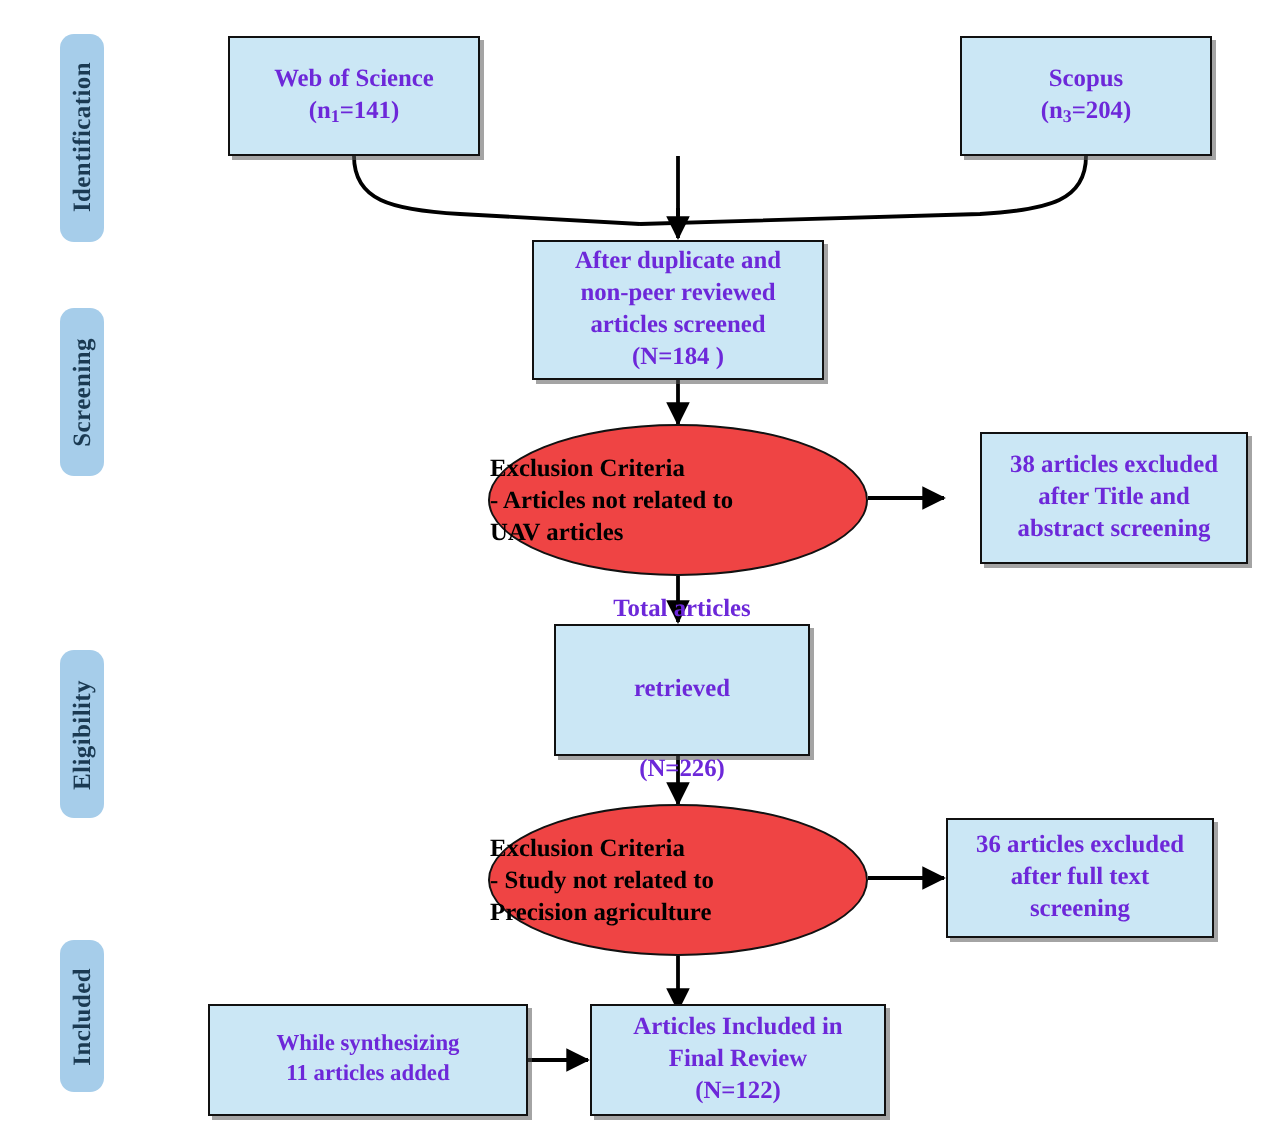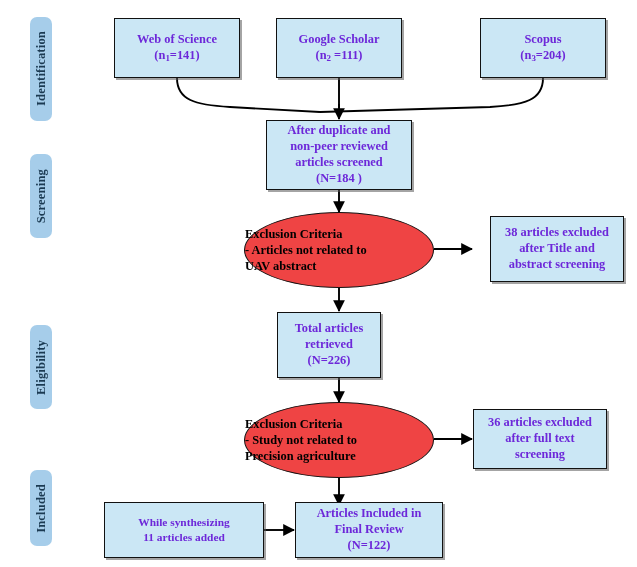--- a/index.html
+++ b/index.html
@@ -140,50 +140,46 @@
   </div>
   <div class="stage-label" style="left:30px; top:470px; width:22px; height:76px;">
     <span>Included</span>
   </div>
 
   <div class="node" style="left:114px; top:18px; width:126px; height:60px;">
     <span class="ln">Web of Science</span>
     <span class="ln"><span>(n</span><sub>1</sub><span>=141)</span></span>
   </div>
 
-  <div class="node" style="left:276px; top:18px; width:126px; height:60px;">
-    <span class="ln">Google Scholar</span>
-    <span class="ln"><span>(n</span><sub>2</sub><span> =111)</span></span>
-  </div>
 
   <div class="node" style="left:480px; top:18px; width:126px; height:60px;">
     <span class="ln">Scopus</span>
     <span class="ln"><span>(n</span><sub>3</sub><span>=204)</span></span>
   </div>
 
   <div class="node" style="left:266px; top:120px; width:146px; height:70px;">
     <span class="ln">After duplicate and</span>
     <span class="ln">non-peer reviewed</span>
     <span class="ln">articles screened</span>
     <span class="ln">(N=184 )</span>
   </div>
 
   <div class="ellipse" style="left:244px; top:212px; width:190px; height:76px;">
     <span class="ln">Exclusion Criteria</span>
     <span class="ln">- Articles not related to</span>
-    <span class="ln">UAV abstract</span>
+    <span class="ln">UAV articles</span>
   </div>
 
   <div class="node" style="left:490px; top:216px; width:134px; height:66px;">
     <span class="ln">38 articles excluded</span>
     <span class="ln">after Title and</span>
     <span class="ln">abstract screening</span>
   </div>
 
-  <div class="node" style="left:277px; top:312px; width:104px; height:66px;">
+  <div class="node" style="left:277px; top:312px; width:128px; height:66px;gap:24px;">
     <span class="ln">Total articles</span>
     <span class="ln">retrieved</span>
     <span class="ln">(N=226)</span>
   </div>
 
   <div class="ellipse" style="left:244px; top:402px; width:190px; height:76px;">
     <span class="ln">Exclusion Criteria</span>
     <span class="ln">- Study not related to</span>
     <span class="ln">Precision agriculture</span>
   </div>

